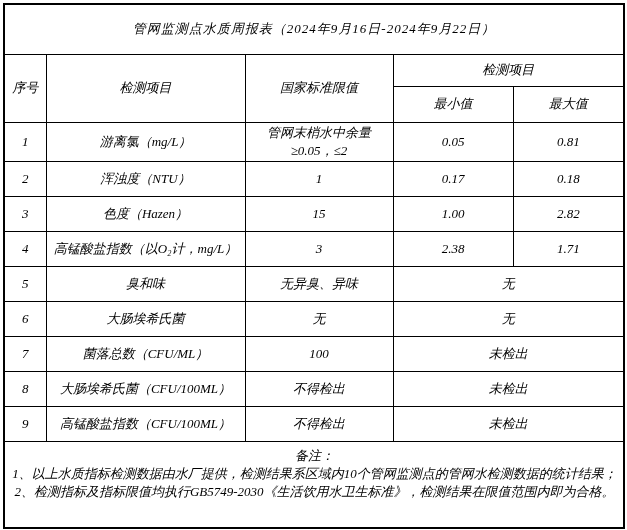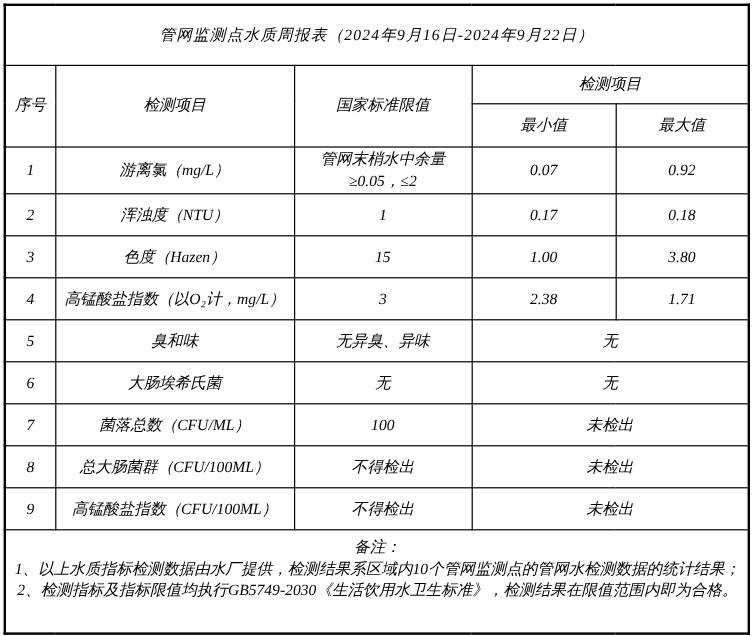--- a/index.html
+++ b/index.html
@@ -84,36 +84,36 @@
     </tr>
     <tr class="hdr-bottom">
       <td>最小值</td>
       <td>最大值</td>
     </tr>
 
     <tr class="data-row">
       <td>1</td>
       <td>游离氯（mg/L）</td>
       <td>管网末梢水中余量≥0.05，≤2</td>
-      <td>0.07</td>
-      <td>0.92</td>
+      <td>0.05</td>
+      <td>0.81</td>
     </tr>
     <tr class="data-row">
       <td>2</td>
       <td>浑浊度（NTU）</td>
       <td>1</td>
       <td>0.17</td>
       <td>0.18</td>
     </tr>
     <tr class="data-row">
       <td>3</td>
       <td>色度（Hazen）</td>
       <td>15</td>
       <td>1.00</td>
-      <td>3.80</td>
+      <td>2.82</td>
     </tr>
     <tr class="data-row">
       <td>4</td>
       <td>高锰酸盐指数（以O₂计，mg/L）</td>
       <td>3</td>
       <td>2.38</td>
       <td>1.71</td>
     </tr>
     <tr class="data-row">
       <td>5</td>
@@ -128,21 +128,21 @@
       <td colspan="2">无</td>
     </tr>
     <tr class="data-row">
       <td>7</td>
       <td>菌落总数（CFU/ML）</td>
       <td>100</td>
       <td colspan="2">未检出</td>
     </tr>
     <tr class="data-row">
       <td>8</td>
-      <td>总大肠菌群（CFU/100ML）</td>
+      <td>大肠埃希氏菌（CFU/100ML）</td>
       <td>不得检出</td>
       <td colspan="2">未检出</td>
     </tr>
     <tr class="data-row">
       <td>9</td>
       <td>高锰酸盐指数（CFU/100ML）</td>
       <td>不得检出</td>
       <td colspan="2">未检出</td>
     </tr>
 

